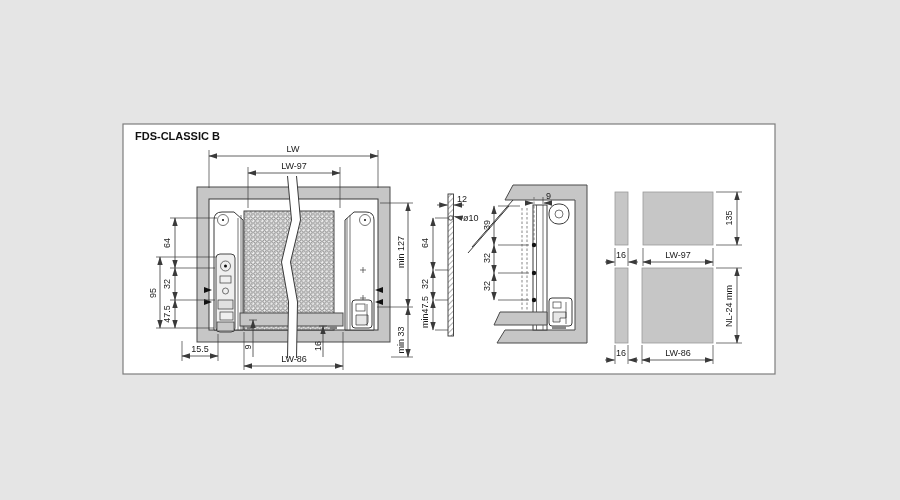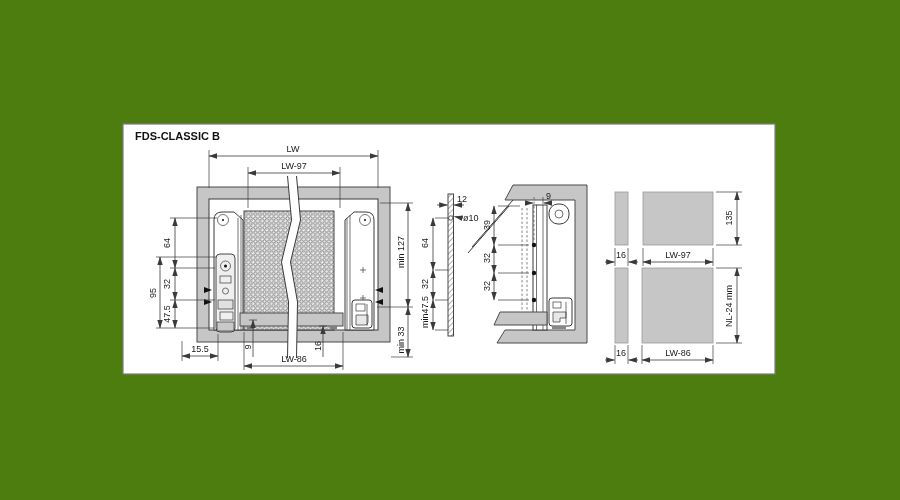--- a/index.html
+++ b/index.html
@@ -1,16 +1,16 @@
 <!DOCTYPE html>
 <html><head>
 <meta charset="utf-8">
 <style>
   html,body{margin:0;padding:0;background:#ffffff;}
-  #stage{position:relative;width:900px;height:500px;background:#4d7c0f;overflow:hidden;
+  #stage{position:relative;width:900px;height:500px;background:#e5e5e5;overflow:hidden;
          font-family:"Liberation Sans", sans-serif;}
   svg{position:absolute;left:0;top:0;}
   .ln   {stroke:#3a3a3a;stroke-width:1;fill:none;}
   .thin {stroke:#3a3a3a;stroke-width:0.7;fill:none;}
   .dim  {stroke:#3a3a3a;stroke-width:0.8;fill:none;}
   .dash {stroke:#555;stroke-width:0.7;fill:none;stroke-dasharray:2.5,2;}
   .gray {fill:#c6c6c6;stroke:#4a4a4a;stroke-width:1;}
   .gray2{fill:#c6c6c6;stroke:#9a9a9a;stroke-width:0.8;}
   .white{fill:#ffffff;stroke:#3a3a3a;stroke-width:1;}
   .mechfill{fill:#efefef;stroke:#333;stroke-width:0.9;}

